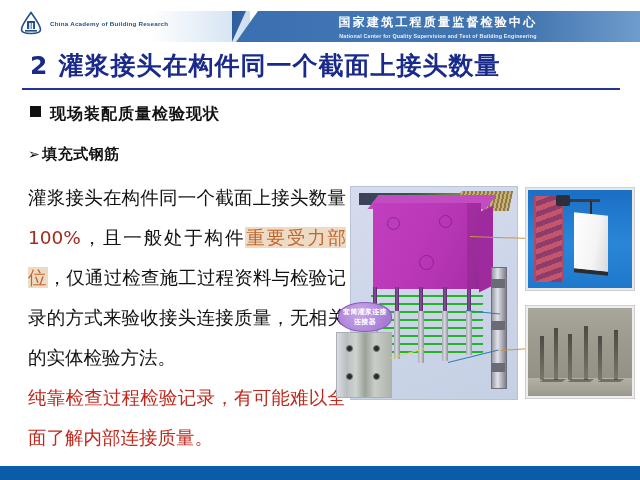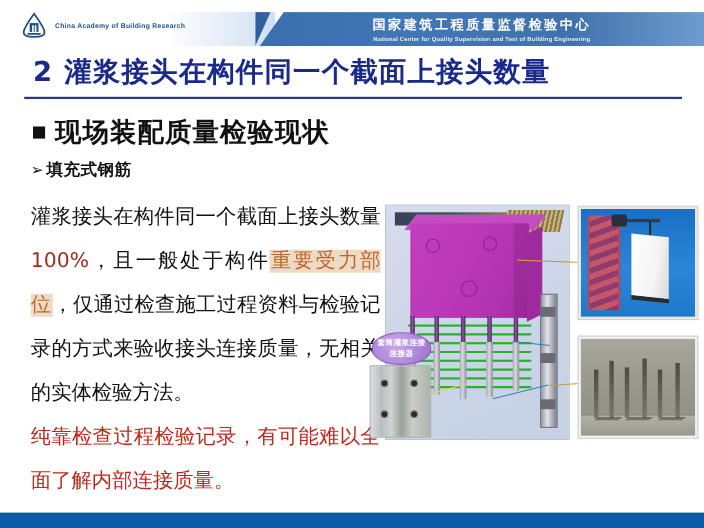--- a/index.html
+++ b/index.html
@@ -61,21 +61,21 @@
   }
   .title-num{margin-right:10px;}
   .title-rule{
     position:absolute;left:22px;top:88px;width:598px;height:2px;background:#22359b;
   }
 
   
   .h2{
     position:absolute;left:30px;top:104px;
     font-family:"DejaVu Sans","Liberation Sans",sans-serif;
-    font-size:24px;font-weight:bold;color:#111;letter-spacing:1px;white-space:nowrap;
+    font-size:16px;font-weight:bold;color:#111;letter-spacing:1px;white-space:nowrap;
   }
   .h2 .sq{display:inline-block;width:11px;height:11px;background:#111;margin-right:9px;vertical-align:2px;}
   .h3{
     position:absolute;left:28px;top:145px;
     font-family:"DejaVu Sans","Liberation Sans",sans-serif;
     font-size:15px;font-weight:bold;color:#111;letter-spacing:.5px;white-space:nowrap;
   }
   .h3 .arw{display:inline-block;margin-right:2px;font-size:14px;}
 
   .body-text{

